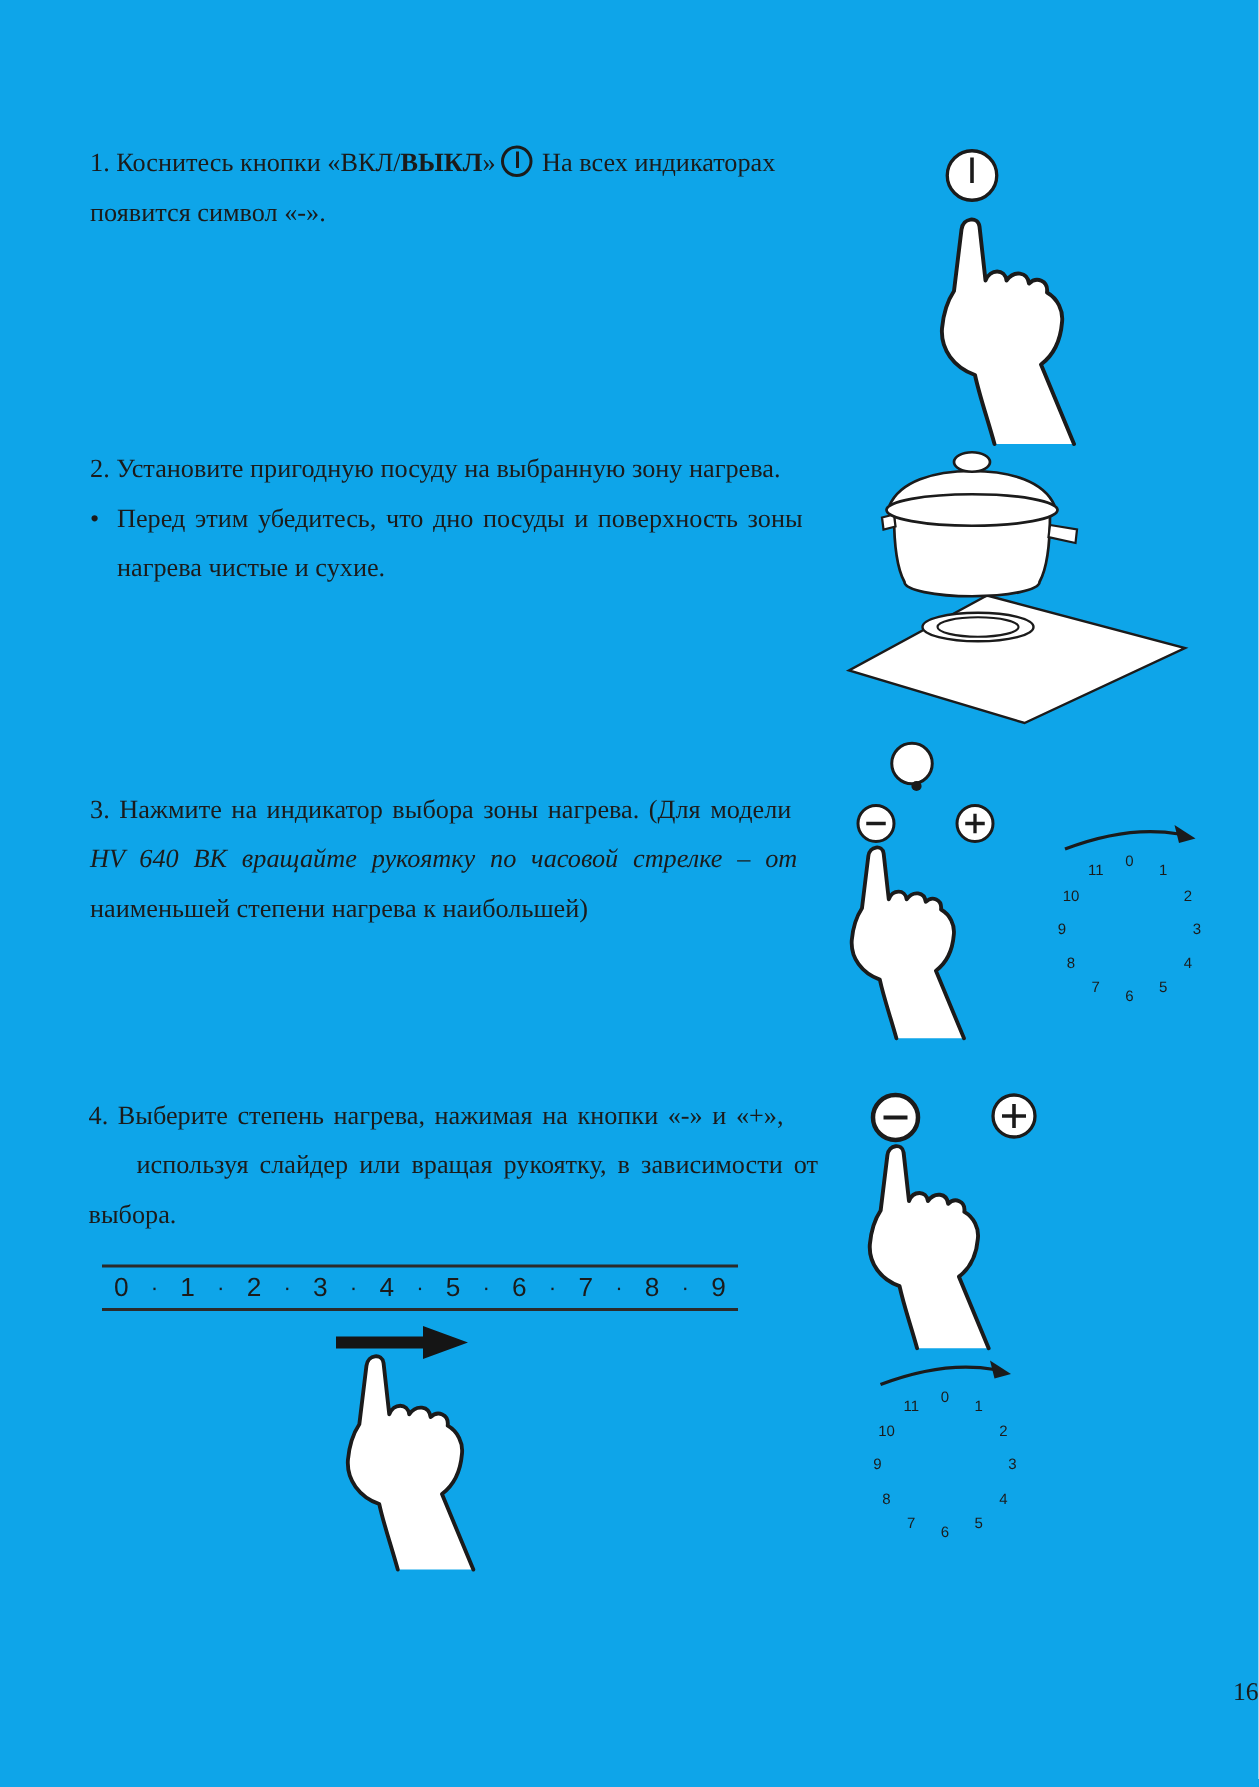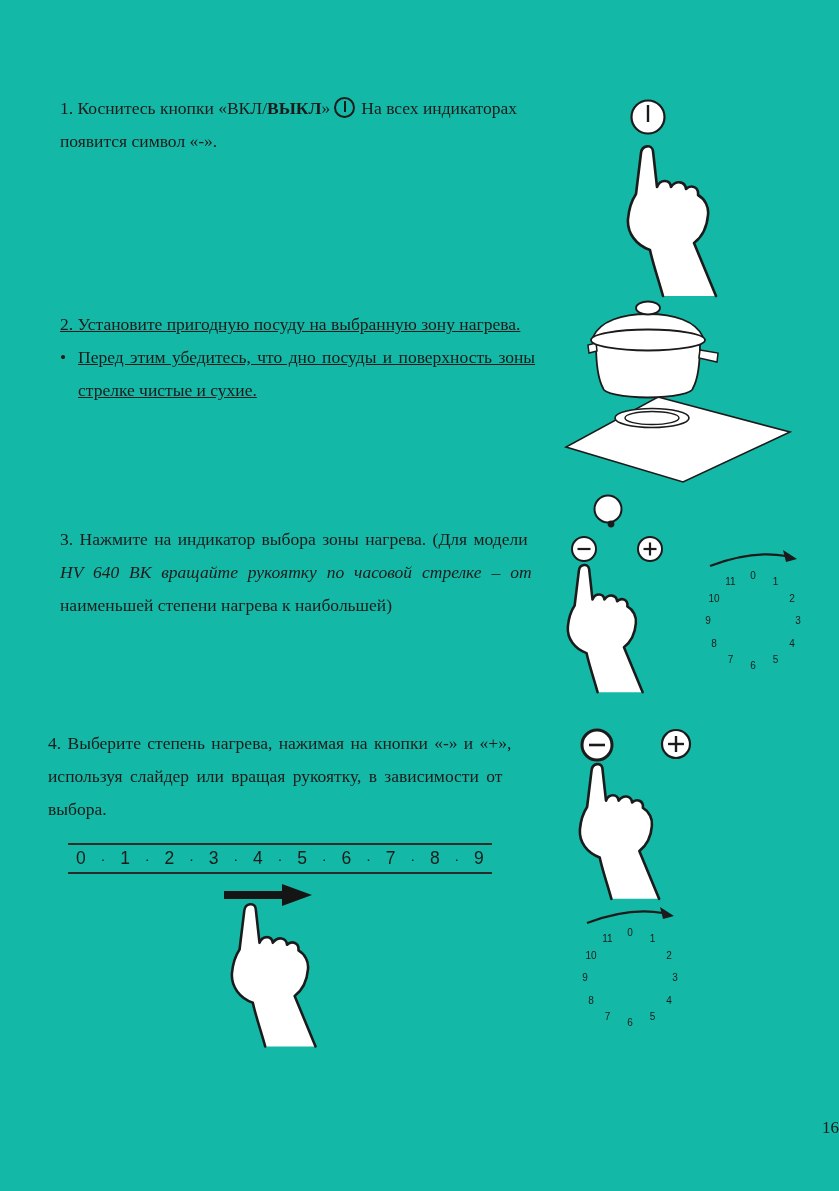--- a/index.html
+++ b/index.html
@@ -1,26 +1,26 @@
 <!DOCTYPE html>
 <html><head>
 <meta charset="utf-8">
 <style>
   * { margin:0; padding:0; box-sizing:border-box; }
   html,body { background:#ffffff; }
   .page {
-    position:relative; width:839px; height:1191px; background:#14b8a6;
+    position:relative; width:839px; height:1191px; background:#0ea5e9;
     font-family:"Liberation Serif", serif; color:#1b1b1b; overflow:hidden;
   }
   .abs { position:absolute; }
   .tblock { position:absolute; }
   .textline { font-size:17.5px; line-height:33px; white-space:nowrap; }
   .bold { font-weight:bold; }
   .ws2 { word-spacing:2px; }
-  .ws3 { word-spacing:3px; }
+  .ws3 { word-spacing:3px;margin-left:32px; }
   .ws5 { word-spacing:5.5px;font-style:italic; }
   .bullet { display:inline-block; width:18px; }
   .indent { padding-left:18px; }
   .power-inline {
     display:inline-block; width:21px; height:21px; border:2px solid #1b1b1b;
     border-radius:50%; position:relative; vertical-align:-4px; margin:0 6px 0 4px;
   }
   .power-inline::after {
     content:""; position:absolute; left:50%; top:2px; width:2px; height:11px;
     background:#1b1b1b; transform:translateX(-50%);
@@ -53,24 +53,24 @@
   </div>
 
   <svg class="abs" style="left:612px; top:92px;" width="165" height="212">
     <circle cx="36" cy="25" r="16.5" fill="#fff" stroke="#1b1b1b" stroke-width="2.2"></circle>
     <line x1="36" y1="13" x2="36" y2="30" stroke="#1b1b1b" stroke-width="2.4"></line>
     <g transform="translate(7,46)">
       <use href="#hand-path" fill="#fff" stroke="#1b1b1b" stroke-width="2.6" stroke-linecap="round" stroke-linejoin="round"></use>
     </g>
   </svg>
 
-  <div class="tblock" style="left:60px; top:308px;text-decoration:underline;">
+  <div class="tblock" style="left:60px; top:296px;">
     <div class="textline">2. Установите пригодную посуду на выбранную зону нагрева.</div>
     <div class="textline ws2"><span class="bullet">•</span><span>Перед этим убедитесь, что дно посуды и поверхность зоны</span></div>
-    <div class="textline indent">стрелке чистые и сухие.</div>
+    <div class="textline indent">нагрева чистые и сухие.</div>
   </div>
 
   <svg class="abs" style="left:552px; top:293px;" width="250" height="205">
     <polygon points="106,104 238,139 131,189 14,154" fill="#fff" stroke="#1b1b1b" stroke-width="1.6"></polygon>
     <ellipse cx="100" cy="125" rx="37" ry="9.5" fill="#fff" stroke="#1b1b1b" stroke-width="1.6"></ellipse>
     <ellipse cx="100" cy="125" rx="27" ry="6.5" fill="none" stroke="#1b1b1b" stroke-width="1.4"></ellipse>
     <path d="M44,50 C44,72 46,86 51,95 A45,9.5 0 0 0 141,95 C146,86 148,72 148,50" fill="#fff" stroke="#1b1b1b" stroke-width="1.8"></path>
     <path d="M148,57 L166,60 L165,69 L147,65 Z" fill="#fff" stroke="#1b1b1b" stroke-width="1.5"></path>
     <path d="M44,50 L36,52 L37,60 L45,58 Z" fill="#fff" stroke="#1b1b1b" stroke-width="1.5"></path>
     <path d="M41,44 C48,28 70,21 96,21 C122,21 144,28 151,44" fill="#fff" stroke="#1b1b1b" stroke-width="1.8"></path>
@@ -109,21 +109,21 @@
       <span class="dial-num" style="left: 94px; top: 97.5px;">4</span>
       <span class="dial-num" style="left: 77.5px; top: 114px;">5</span>
       <span class="dial-num" style="left: 55px; top: 120px;">6</span>
       <span class="dial-num" style="left: 32.5px; top: 114px;">7</span>
       <span class="dial-num" style="left: 16px; top: 97.5px;">8</span>
       <span class="dial-num" style="left: 10px; top: 75px;">9</span>
       <span class="dial-num" style="left: 16px; top: 52.5px;">10</span>
       <span class="dial-num" style="left: 32.5px; top: 36px;">11</span>
     </div>
 
-  <div class="tblock" style="left:48px; top:727px;">
+  <div class="tblock" style="left:59px; top:727px;">
     <div class="textline ws2">4. Выберите степень нагрева, нажимая на кнопки «-» и «+»,</div>
     <div class="textline ws3">используя слайдер или вращая рукоятку, в зависимости от</div>
     <div class="textline">выбора.</div>
   </div>
 
   <svg class="abs" style="left:560px; top:720px;" width="185" height="188">
     <circle cx="37" cy="25" r="15" fill="#fff" stroke="#1b1b1b" stroke-width="3"></circle>
     <line x1="29" y1="25" x2="45" y2="25" stroke="#1b1b1b" stroke-width="2.6"></line>
     <circle cx="116" cy="24" r="14" fill="#fff" stroke="#1b1b1b" stroke-width="2.2"></circle>
     <line x1="108" y1="24" x2="124" y2="24" stroke="#1b1b1b" stroke-width="2.4"></line>

